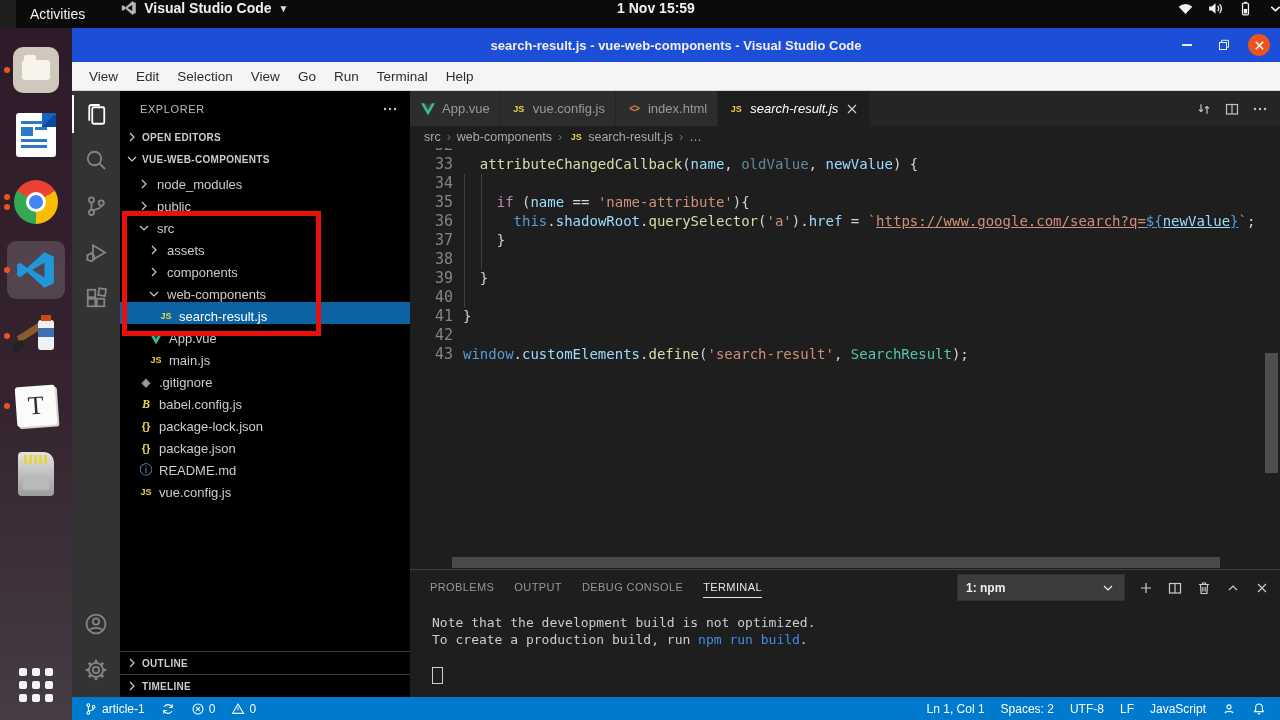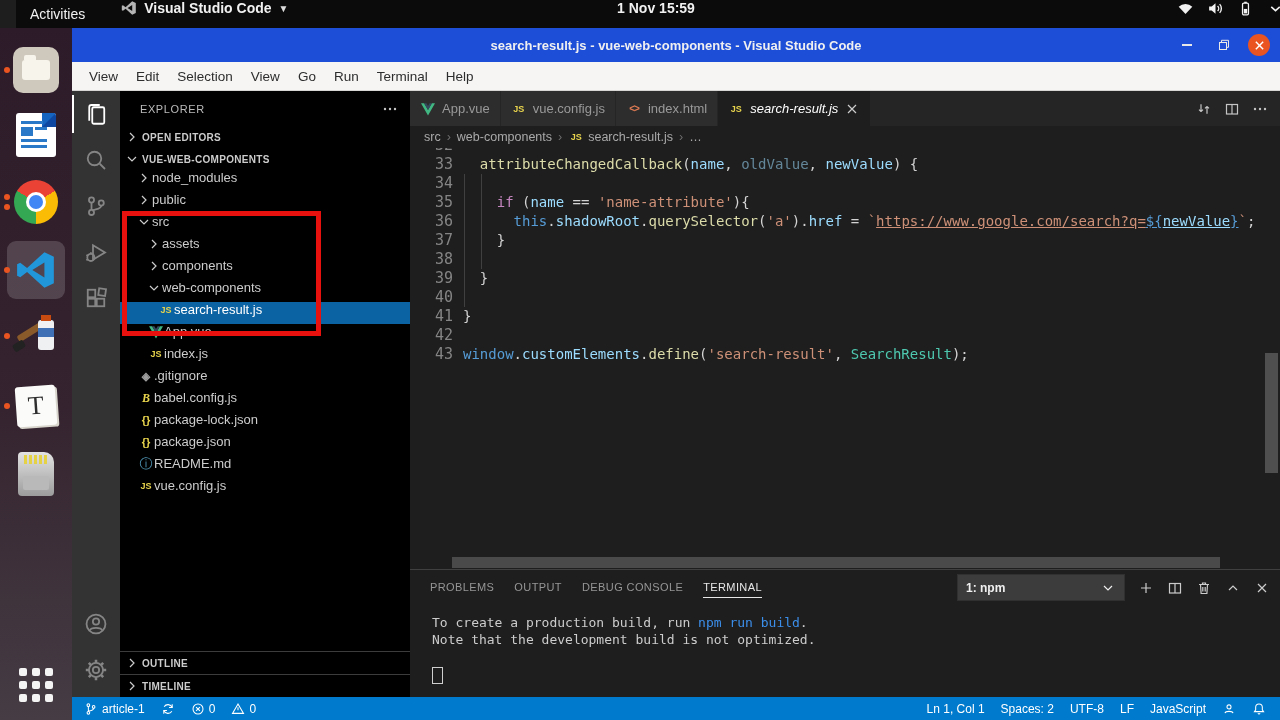--- a/index.html
+++ b/index.html
@@ -50,21 +50,21 @@
   .act-item .ic{width:24px;height:24px;}
   #act-bottom{margin-top:auto;display:flex;flex-direction:column;align-items:center;padding-bottom:4px;}
 
   
   #sidebar{width:290px;background:#000000;color:#cccccc;display:flex;flex-direction:column;flex:none;position:relative;}
   #sb-title{height:35px;display:flex;align-items:center;font-size:11px;letter-spacing:.6px;color:#bbbbbb;padding:0 12px 0 20px;}
   #sb-title .more{margin-left:auto;color:#c5c5c5;}
   .sb-section{height:22px;display:flex;align-items:center;font-size:10px;font-weight:700;letter-spacing:.3px;color:#cccccc;padding-left:4px;gap:2px;}
   .sb-section .ic{width:16px;height:16px;color:#cccccc;}
   #tree{flex:none;}
-  .tree-row{height:22px;display:flex;align-items:flex-start;font-size:13px;}
+  .tree-row{height:22px;display:flex;align-items:flex-end;font-size:13px;gap:5px;}
   .tree-row .ic{color:#cccccc;}
   .tree-row.selected{background:#0c63a3;color:#ffffff;}
   .fi{display:inline-flex;width:16px;height:16px;align-items:center;justify-content:center;font-weight:700;flex:none;}
   .fi-js{color:#e8d44d;font-size:9px;font-weight:700;}
   .fi-json{color:#e8d44d;font-size:11px;font-weight:700;}
   .fi-babel{color:#e8d44d;font-size:12px;font-style:italic;font-family:"Liberation Serif",serif;}
   .fi-git{color:#9e9e9e;font-size:11px;}
   .fi-info{color:#519aba;font-size:13px;font-weight:400;}
   .fi-html{color:#e07b53;font-size:10px;letter-spacing:-1px;}
   #sb-bottom{margin-top:auto;}
@@ -446,21 +446,21 @@
             <span class="fi">
               <svg viewBox="0 0 16 16">
                 <path d="M1 2.2h3.1L8 9l3.9-6.8H15L8 14.4 1 2.2z" fill="#41b883"></path>
                 <path d="M4.1 2.2h2.3L8 5l1.6-2.8h2.3L8 9 4.1 2.2z" fill="#35495e"></path>
               </svg>
             </span>
             <span>App.vue</span>
           </div>
           <div class="tree-row" style="padding-left: 28px;">
             <span class="fi fi-js">JS</span>
-            <span>index.js</span>
+            <span>main.js</span>
           </div>
           <div class="tree-row" style="padding-left: 18px;">
             <span class="fi fi-git">◈</span>
             <span>.gitignore</span>
           </div>
           <div class="tree-row" style="padding-left: 18px;">
             <span class="fi fi-babel">B</span>
             <span>babel.config.js</span>
           </div>
           <div class="tree-row" style="padding-left: 18px;">
@@ -627,22 +627,22 @@
                 </svg>
               </span>
             <span class="ic" id="pa-close">
                 <svg viewBox="0 0 16 16" fill="none" stroke="currentColor" stroke-width="1.2">
                   <path d="M4 4l8 8M12 4l-8 8"></path>
                 </svg>
               </span>
           </div>
         </div>
         <div id="terminal">
+            <div><span>Note that the development build is not optimized.</span></div>
             <div><span>To create a production build, run </span><span class="t-cmd">npm run build</span><span>.</span></div>
-            <div><span>Note that the development build is not optimized.</span></div>
             <div>&nbsp;</div>
             <div><span id="cursor"></span></div>
           </div>
       </div>
     </div>
   </div>
   <div id="statusbar">
     <div id="status-left" style="display:flex;height:100%;padding-left:4px;">
         <div class="st-item">
           <span class="ic">

